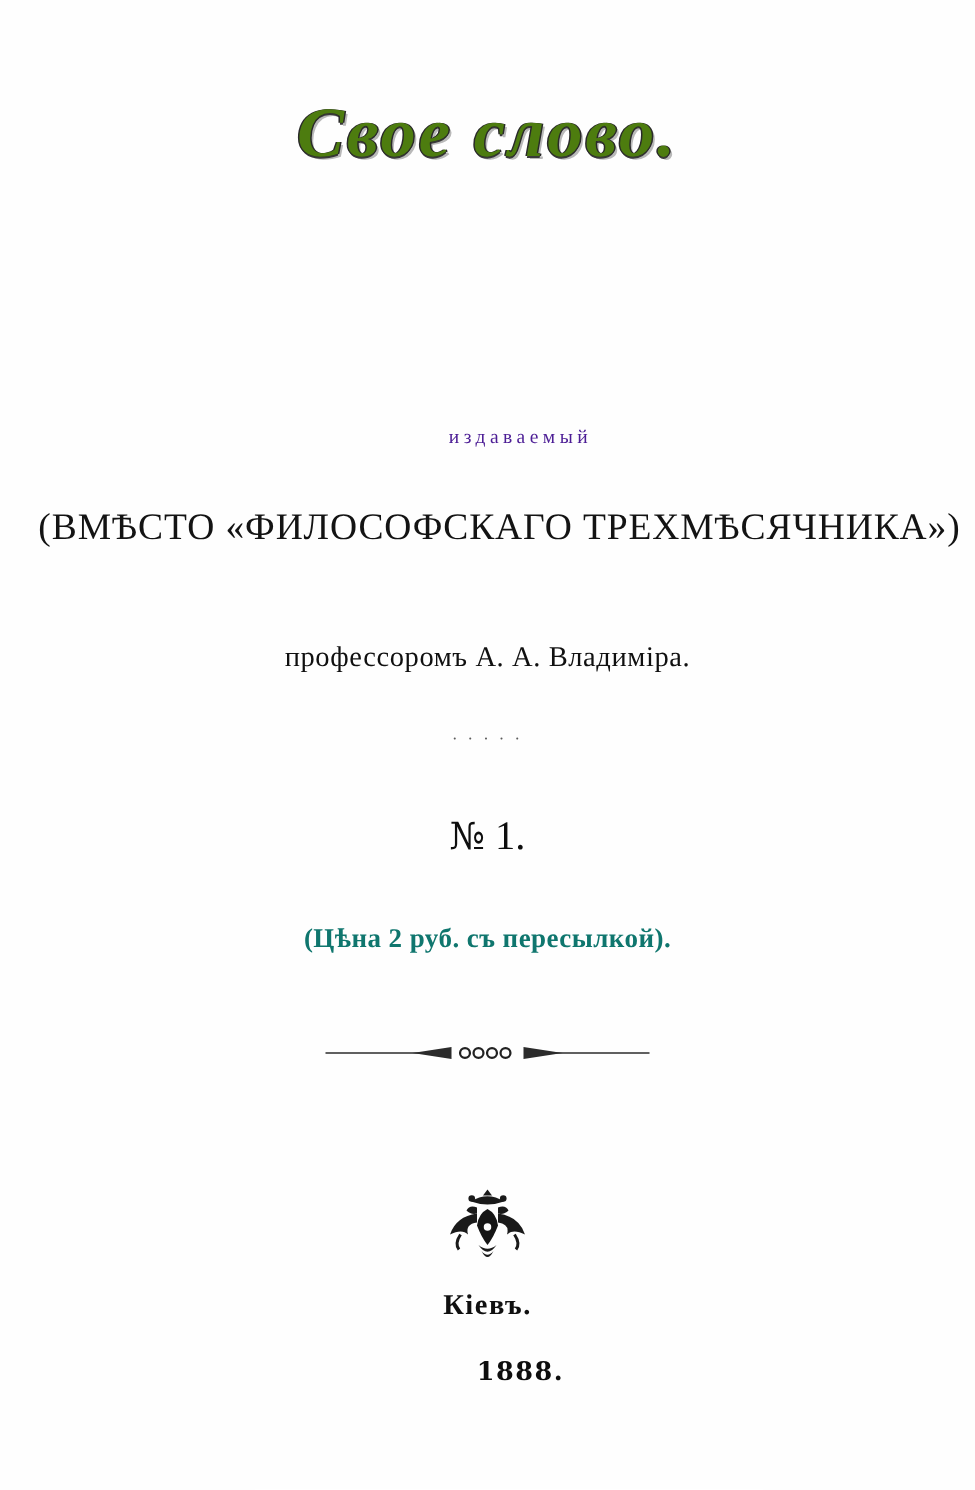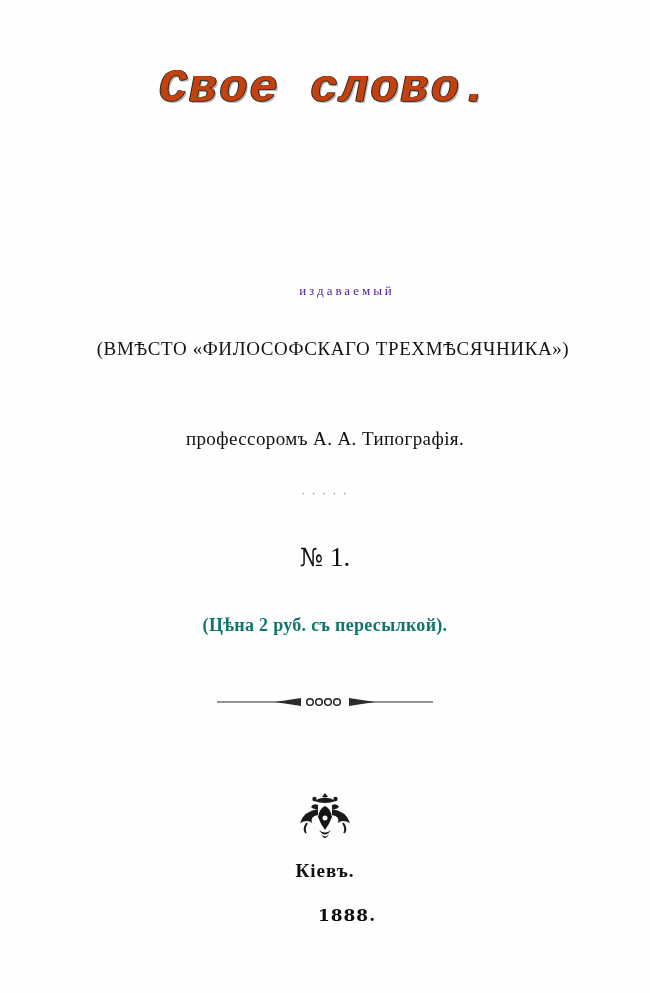--- a/index.html
+++ b/index.html
@@ -19,26 +19,26 @@
   .center {
     text-align: center;
   }
 
   
   .main-title {
     position: absolute;
     top: 62px;
     left: 0;
     right: 0;
-    font-family: Liberation Mono, monospace;
+    font-family: Liberation Serif, serif;
     font-weight: bold;
     font-style: italic;
     font-size: 47px;
     letter-spacing: 2px;
-    color: #c2410c;
+    color: #4d7c0f;
     text-shadow:
        1px 0 0 #2a2a2a,
        -1px 0 0 #2a2a2a,
        0 1px 0 #3a3a3a,
        2px 2px 0 #b9b9b9;
     white-space: nowrap;
   }
 
   
   .subtitle {
@@ -65,21 +65,21 @@
     color: #4c1d95;
     margin-left: 44px;
   }
 
   
   .instead-of {
     position: absolute;
     top: 338px;
     left: 16px;
     right: 0;
-    font-size: 19px;
+    font-size: 25px;
     letter-spacing: 0.6px;
     color: #131313;
     white-space: nowrap;
   }
 
   
   .professor {
     position: absolute;
     top: 428px;
     left: 0;
@@ -195,21 +195,21 @@
 
 <div class="page">
 
   <div class="main-title center">Свое слово.</div>
 
 
   <div class="issued center">издаваемый</div>
 
   <div class="instead-of center">(ВМѢСТО «ФИЛОСОФСКАГО ТРЕХМѢСЯЧНИКА»)</div>
 
-  <div class="professor center">профессоромъ А. А. Типографія.</div>
+  <div class="professor center">профессоромъ А. А. Владиміра.</div>
 
   <div class="dot-ornament center">· · · · ·</div>
 
   <div class="issue-no center">
     <span class="nomero">№</span>
     <span>1.</span>
   </div>
 
   <div class="price center">(Цѣна 2 руб. съ пересылкой).</div>
 

